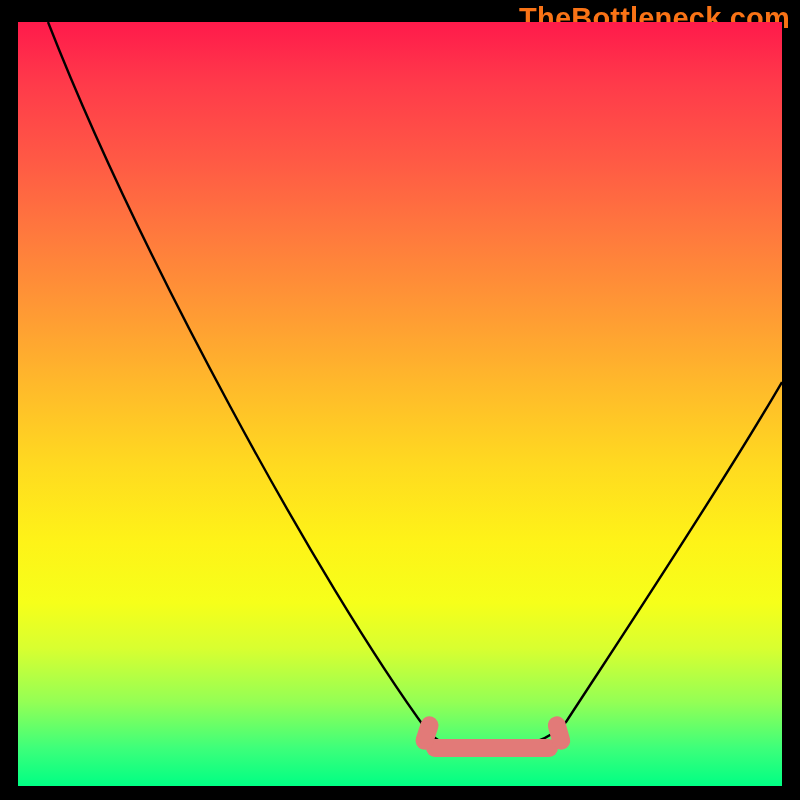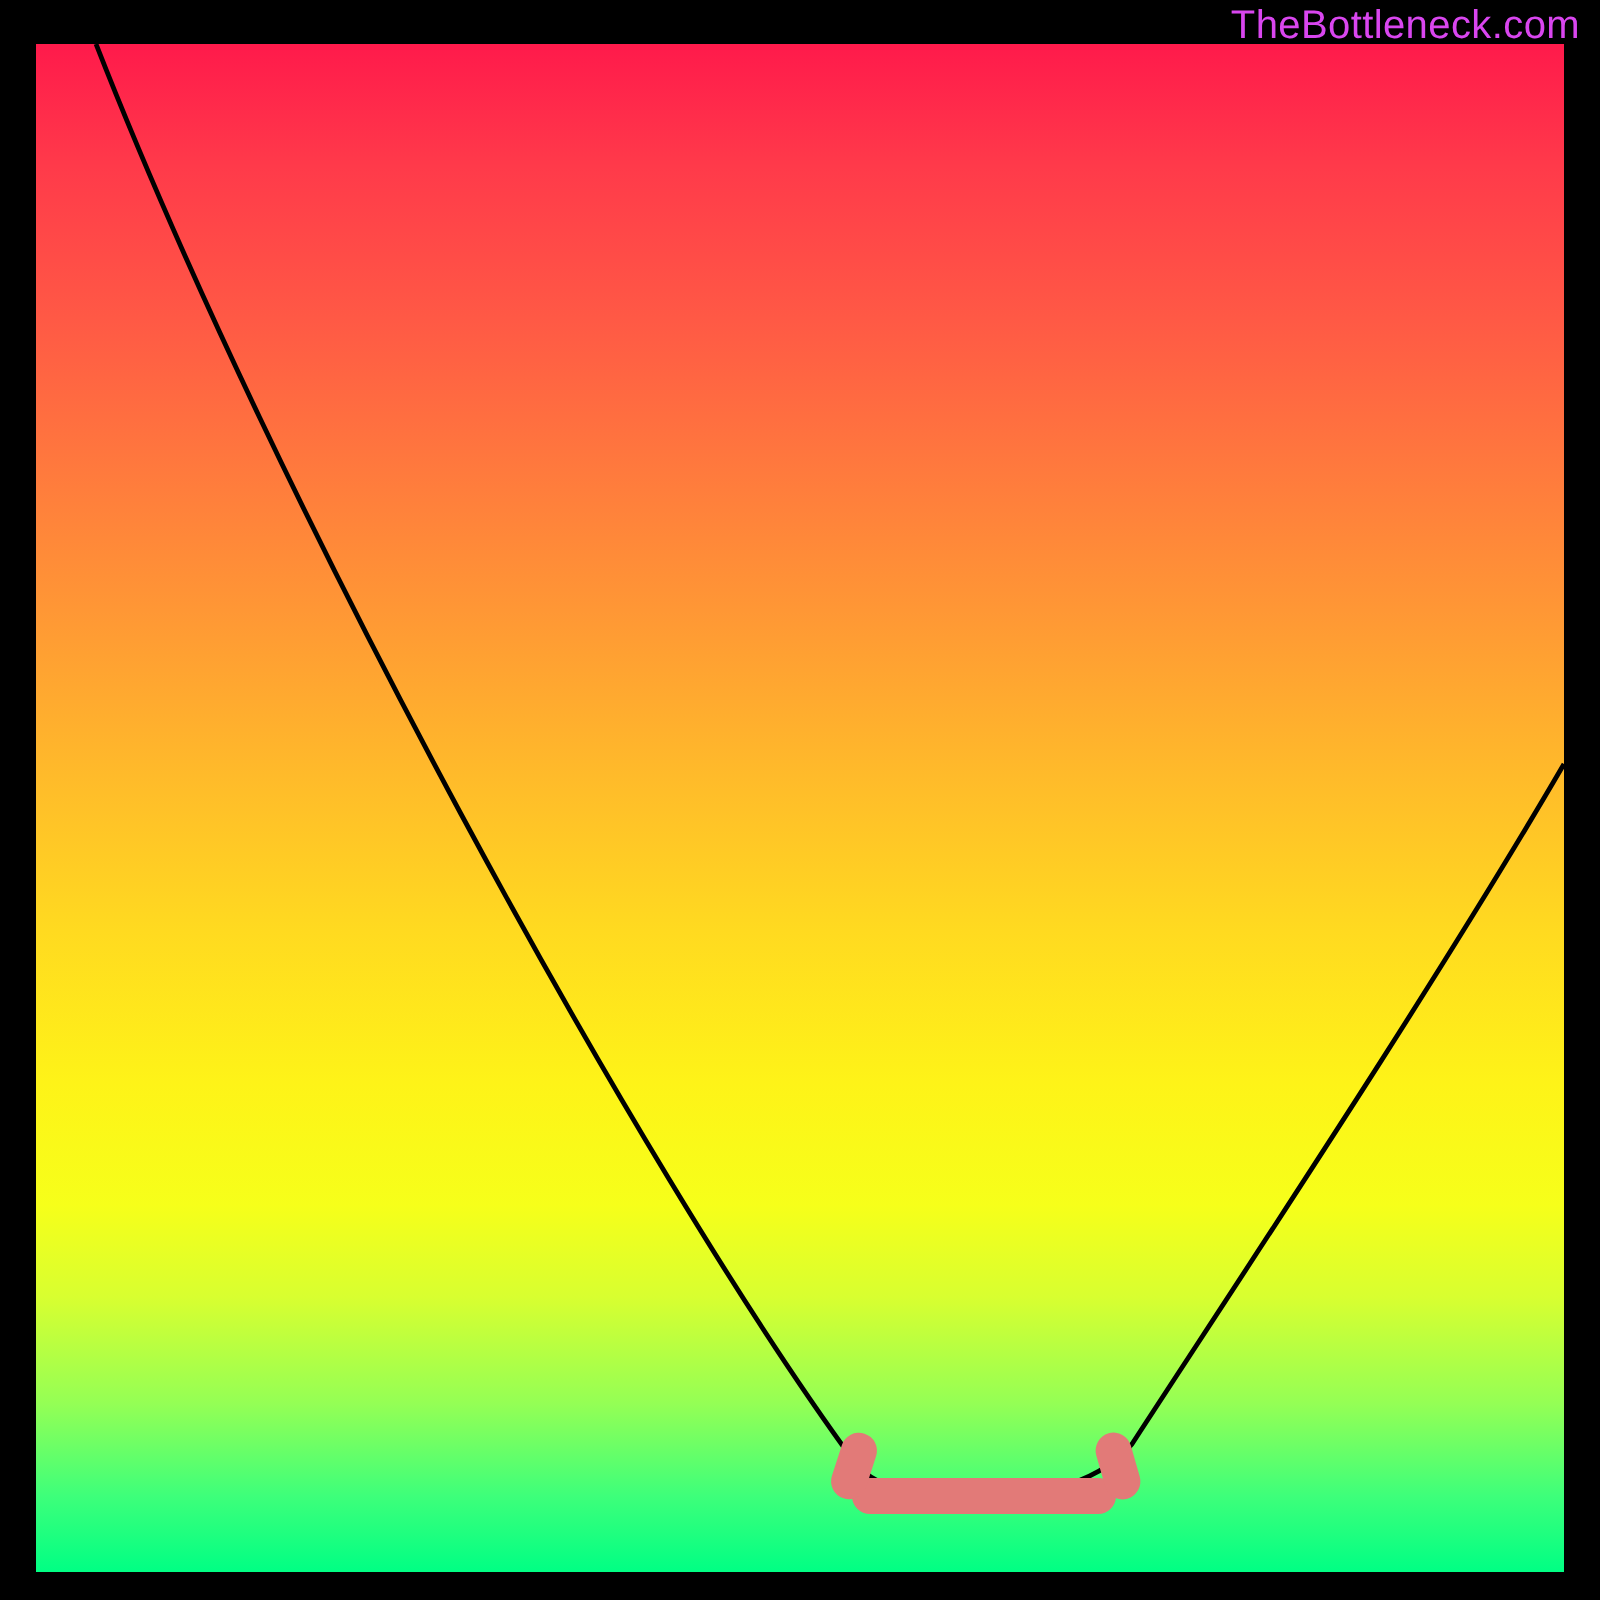--- a/index.html
+++ b/index.html
@@ -73,23 +73,23 @@
   }
   .end-right {
     left: 532px;
     top: 694px;
     transform: rotate(-16deg);
   }
   .watermark {
     position: absolute;
     top: 2px;
     right: 10px;
-    color: #d946ef;
-    font-size: 20px;
-    font-weight: 400;
+    color: #f97316;
+    font-size: 29px;
+    font-weight: 700;
     letter-spacing: 0.2px;
   }
 </style>
 </head>
 <body>
 
 <div class="outer">
 
   <div class="watermark">TheBottleneck.com</div>
 

